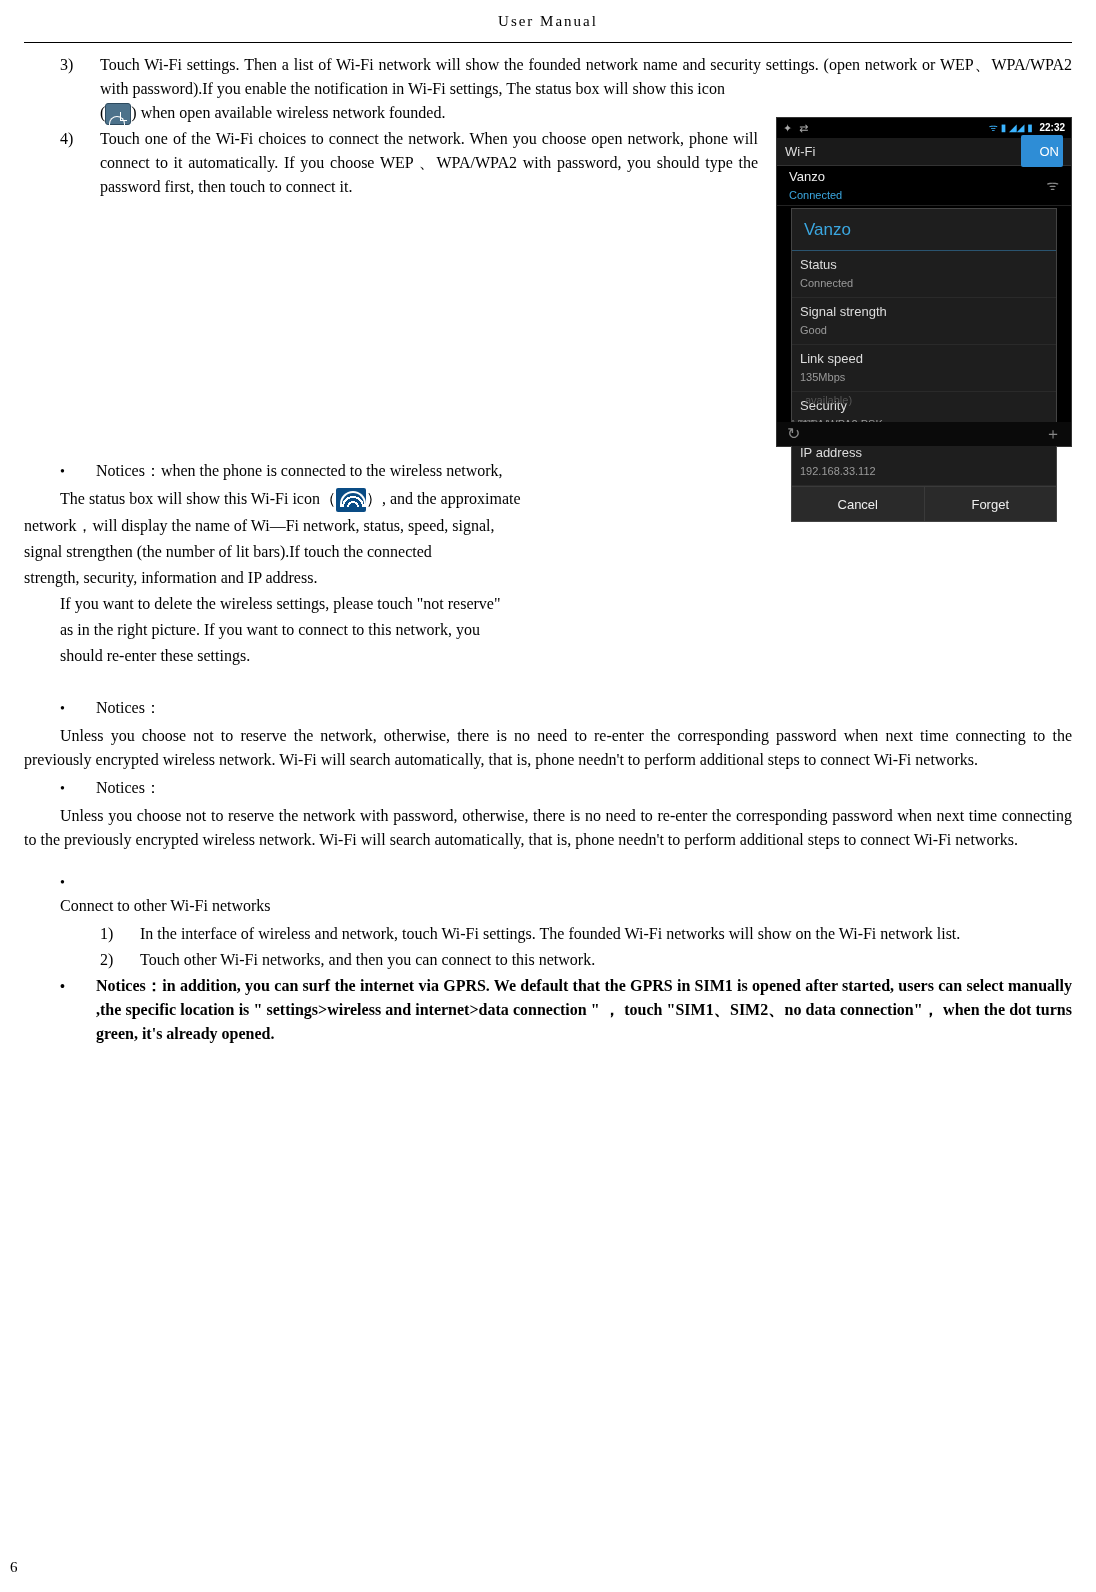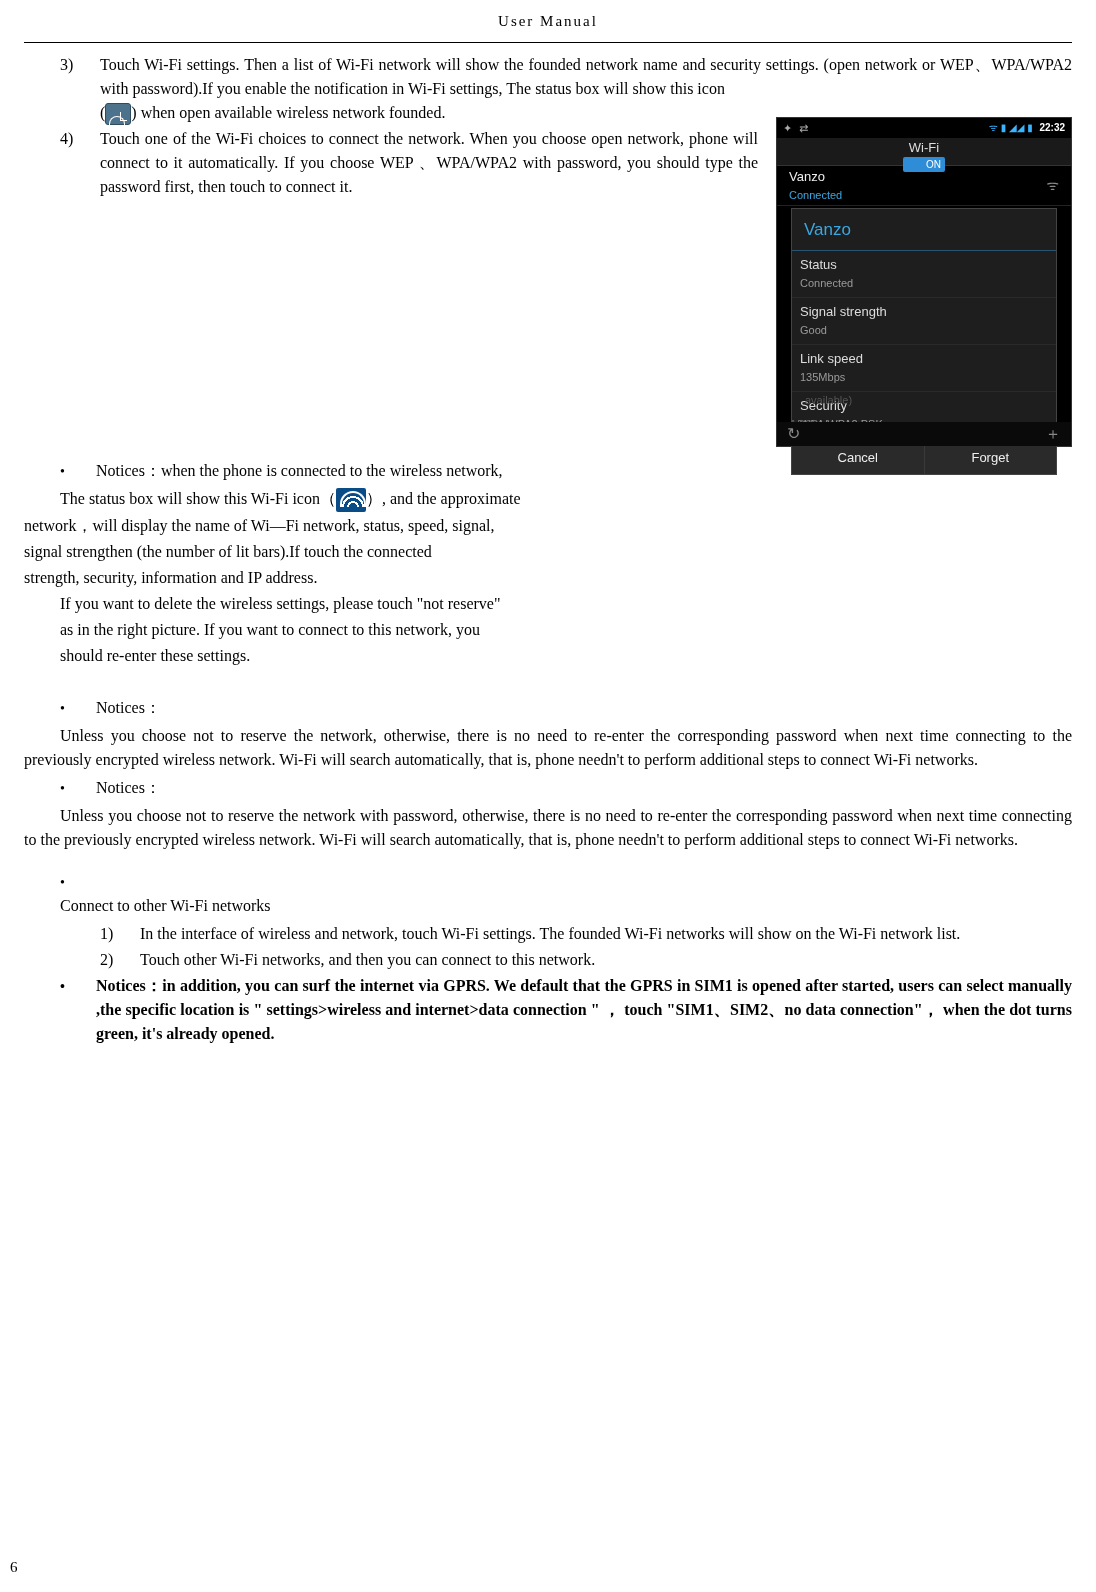--- a/index.html
+++ b/index.html
@@ -93,28 +93,28 @@
       height: 20px; background: #000;
       display: flex; justify-content: space-between; align-items: center;
       padding: 0 6px; font-size: 11px;
     }
     .ph-status .left-ic { color: #aaa; letter-spacing: 2px; }
     .ph-status .right-ic { color: #3bb4ff; font-size: 10px; }
     .ph-status .right-ic .time { color: #fff; margin-left: 4px; font-weight: bold; }
     .ph-wifi-hdr {
       height: 28px; background: #1a1a1a;
       display: flex; justify-content: space-between; align-items: center;
-      padding: 0 8px; border-bottom: 1px solid #333; flex-direction: column;
+      padding: 0 8px; border-bottom: 1px solid #333;
     }
     .ph-wifi-hdr .label { color: #ddd; font-size: 13px; }
     .ph-wifi-hdr .toggle {
-      width: 42px; height: 24px;
+      width: 42px; height: 32px;
       background: #2e8dd6;
       border-radius: 2px;
-      font-size: 10px; color: #fff;
+      font-size: 13px; color: #fff;
       display: flex; align-items: center; justify-content: flex-end; padding-right: 4px;
     }
     .ph-net {
       height: 40px; padding: 4px 12px;
       border-bottom: 1px solid #222;
       display: flex; justify-content: space-between; align-items: center;
     }
     .ph-net .name { color: #eee; font-size: 13px; }
     .ph-net .sub { color: #3ba7e0; font-size: 11px; }
     .ph-net .wifi-ic { color: #888; font-size: 14px; }
@@ -202,20 +202,24 @@
               <div class="f-val">Good</div>
             </div>
             <div class="ph-field">
               <div class="f-label">Link speed</div>
               <div class="f-val">135Mbps</div>
             </div>
             <div class="ph-field">
               <div class="f-label">Security</div>
               <div class="f-val">WPA/WPA2 PSK</div>
             </div>
+            <div class="ph-field">
+              <div class="f-label">IP address</div>
+              <div class="f-val">192.168.33.112</div>
+            </div>
             <div class="ph-btns">
               <div>Cancel</div>
               <div>Forget</div>
             </div>
           </div>
 
           <div style="position:absolute; left:0; right:0; top:270px;">
             <div class="ph-dim-net">available)</div>
             <div class="ph-dim-net2">
               <span>

